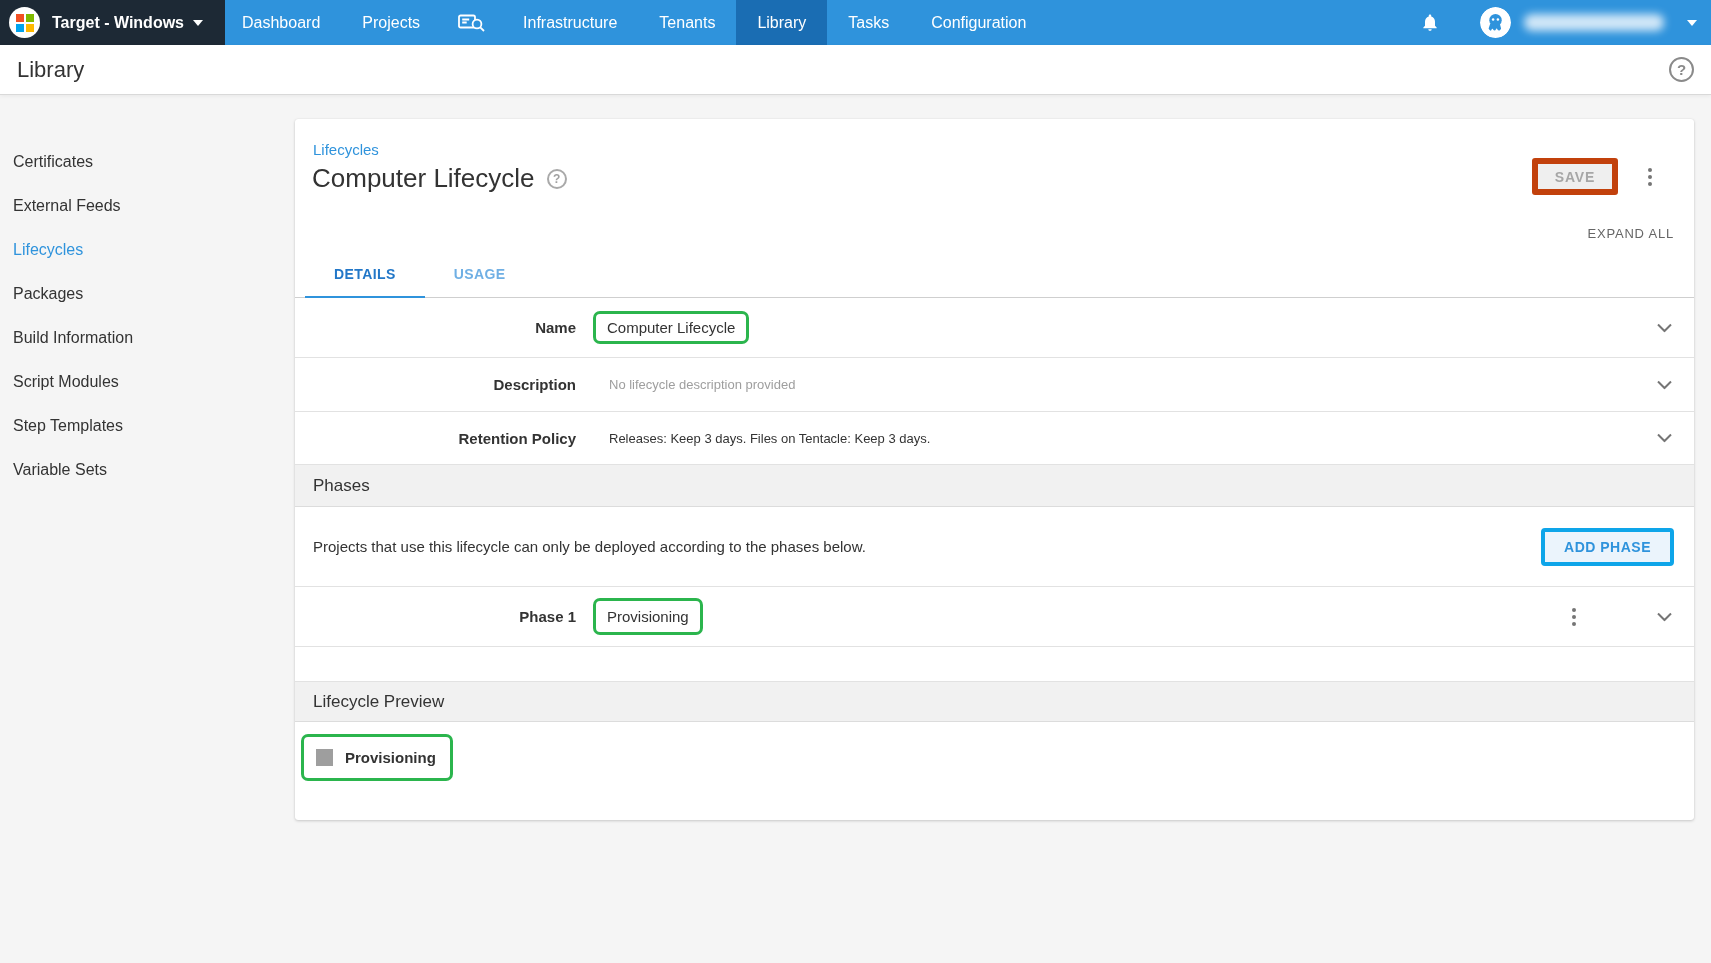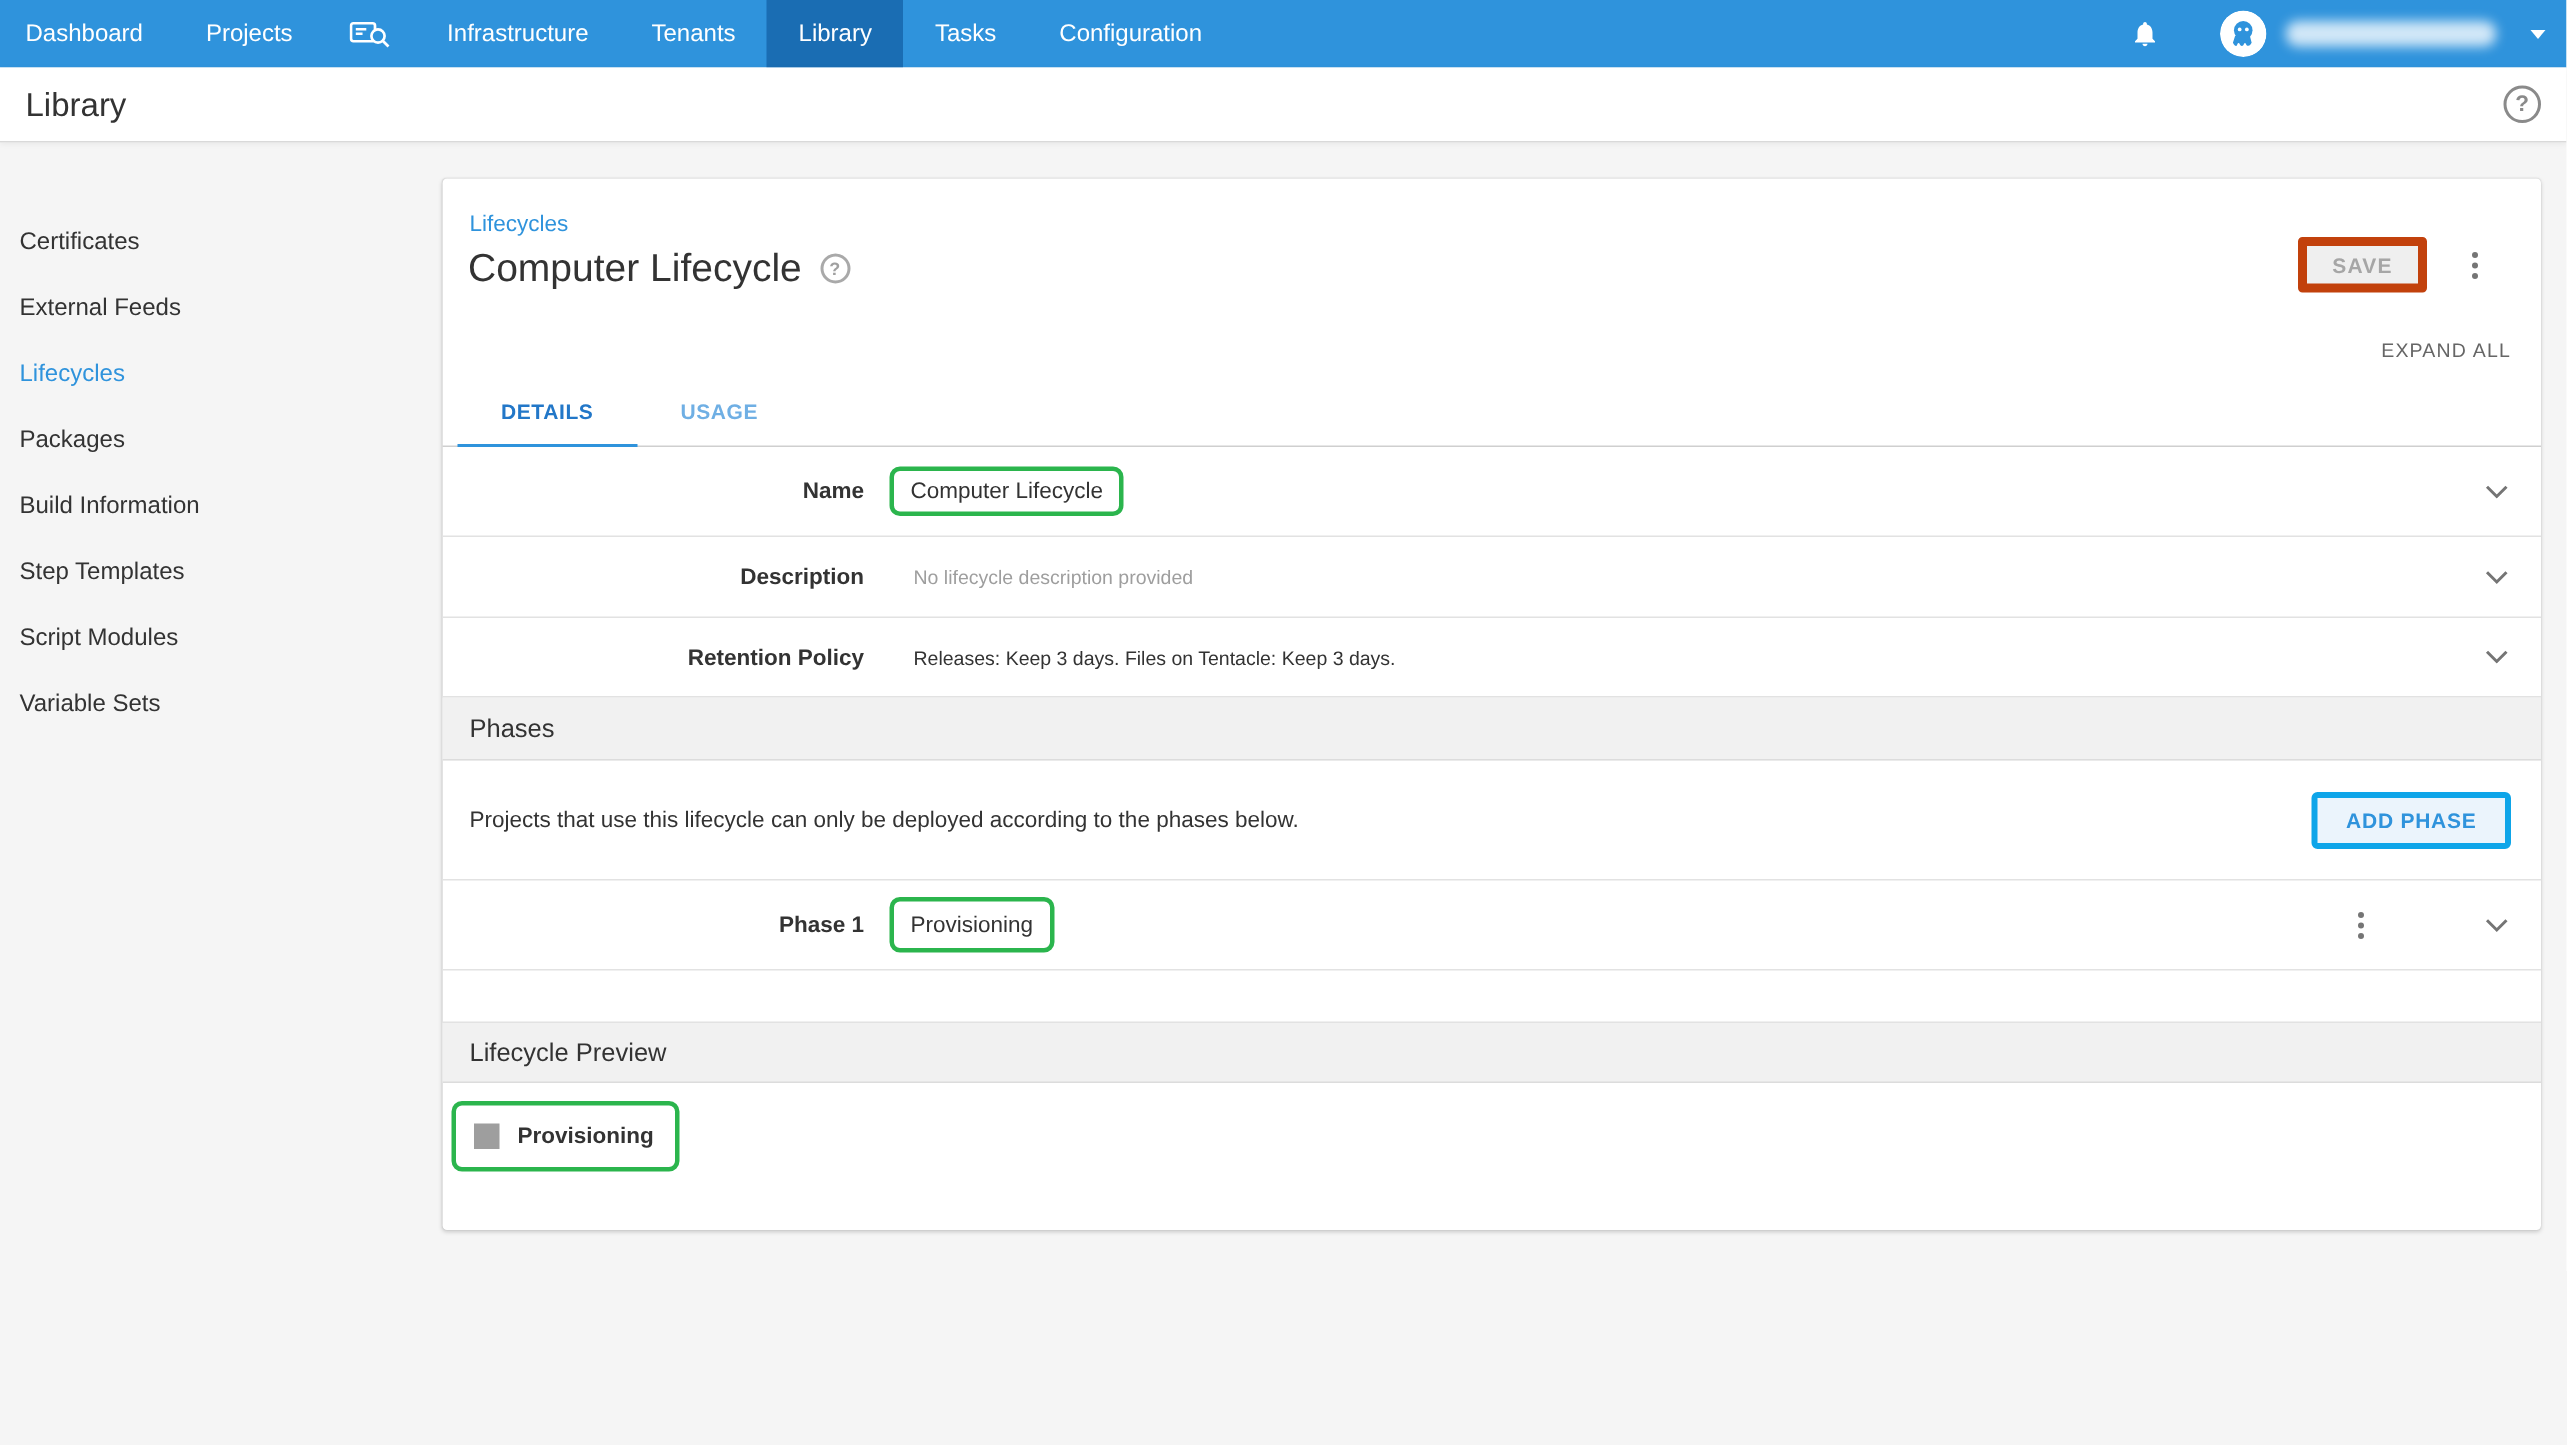--- a/index.html
+++ b/index.html
@@ -70,20 +70,32 @@
   .preview-bar { height:40px; background:#f1f1f1; border-bottom:1px solid #dcdcdc; display:flex; align-items:center; padding:0 18px; font-size:17px; color:#333; }
   .preview-content { padding:12px 18px 33px; }
   .preview-chip { margin-left:-12px; display:inline-flex; align-items:center; gap:12px; border:3px solid #2BB54D; border-radius:7px; background:#fff; padding:12px 14px 12px 12px; }
   .chip-square { width:17px; height:17px; background:#9E9E9E; flex:none; }
   .chip-label { font-size:15px; font-weight:bold; color:#333; }
 </style>
 </head>
 <body>
 
 <div class="nav">
+  <div class="brand">
+    <span class="ms-circle">
+      <span class="ms-grid">
+        <span class="sq red"></span>
+          <span class="sq green"></span>
+          <span class="sq blue"></span>
+          <span class="sq yellow"></span>
+      </span>
+    </span>
+    <span class="brand-label">Target - Windows</span>
+    <span class="caret-down"></span>
+  </div>
   <div class="nav-links">
     <div class="nav-link">
         <span>Dashboard</span>
       </div>
     <div class="nav-link">
         <span>Projects</span>
       </div>
     <div class="nav-link icon-only">
       <svg width="27" height="19" viewBox="0 0 27 19" fill="none" stroke="#fff" stroke-width="1.8">
         <rect x="1" y="2.5" width="16" height="12" rx="1.6"></rect>
@@ -145,24 +157,24 @@
     <div class="side-item active">
         <span>Lifecycles</span>
       </div>
     <div class="side-item">
         <span>Packages</span>
       </div>
     <div class="side-item">
         <span>Build Information</span>
       </div>
     <div class="side-item">
+        <span>Script Modules</span>
+      </div>
+    <div class="side-item">
         <span>Step Templates</span>
-      </div>
-    <div class="side-item">
-        <span>Script Modules</span>
       </div>
     <div class="side-item">
         <span>Variable Sets</span>
       </div>
   </div>
 
   <div class="card">
 
     <div class="card-top">
       <span class="breadcrumb">Lifecycles</span>

